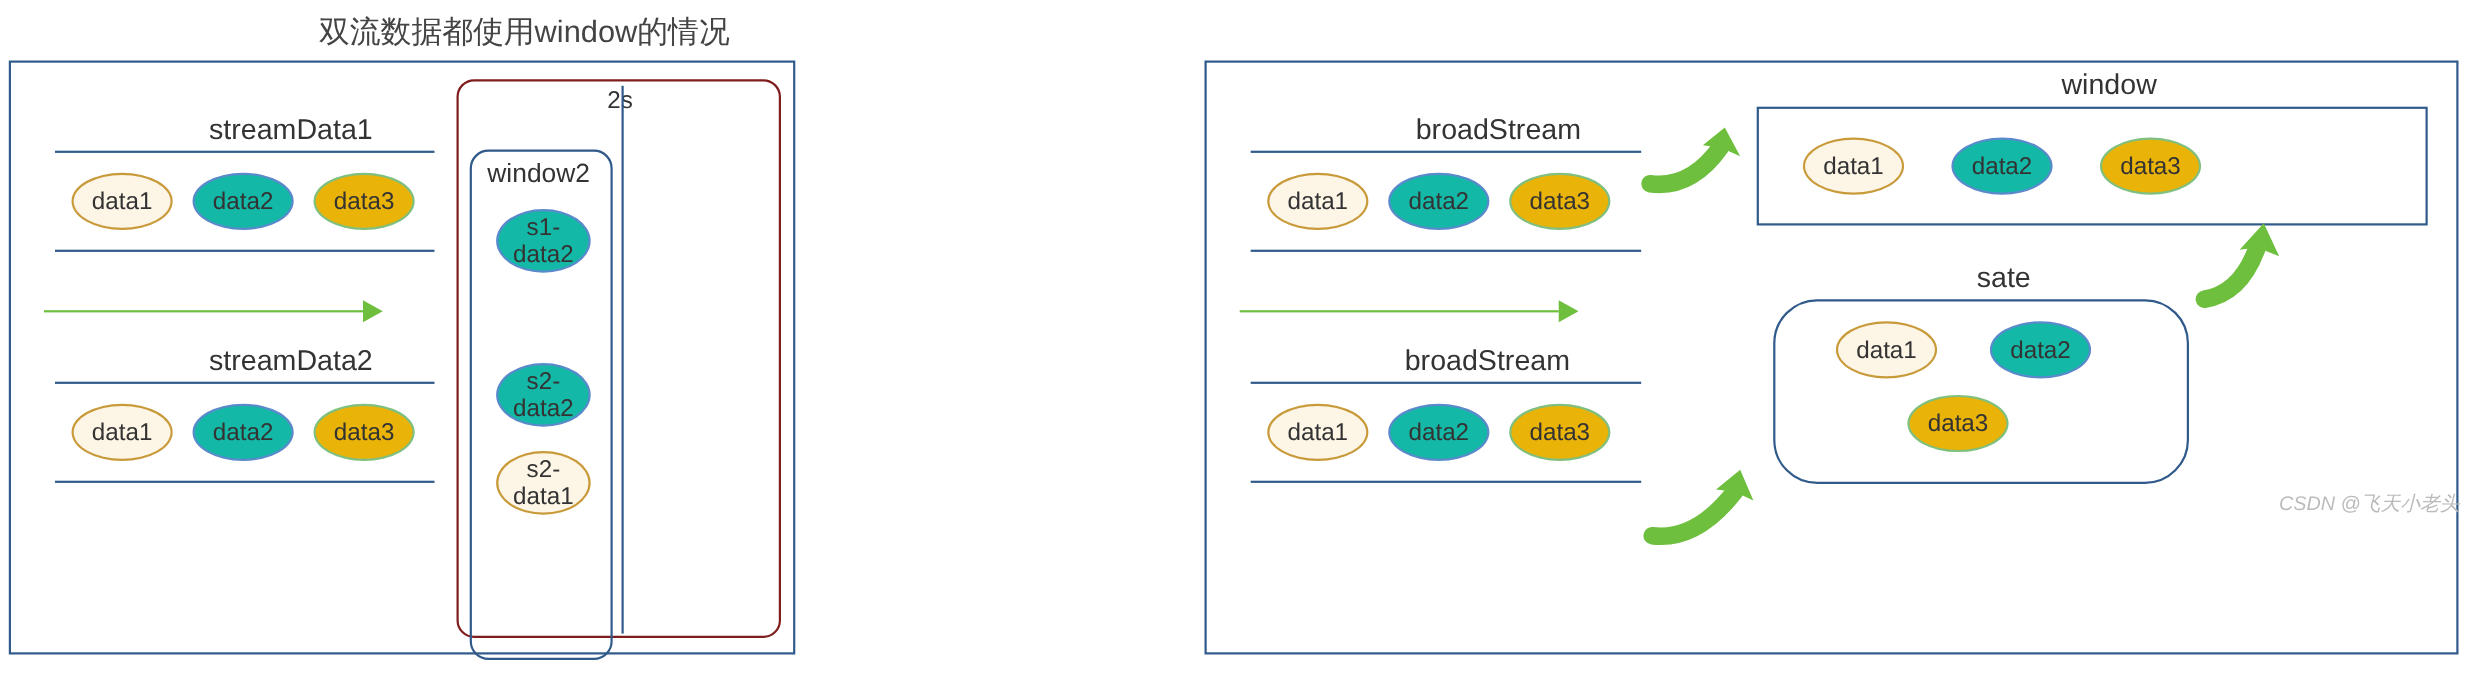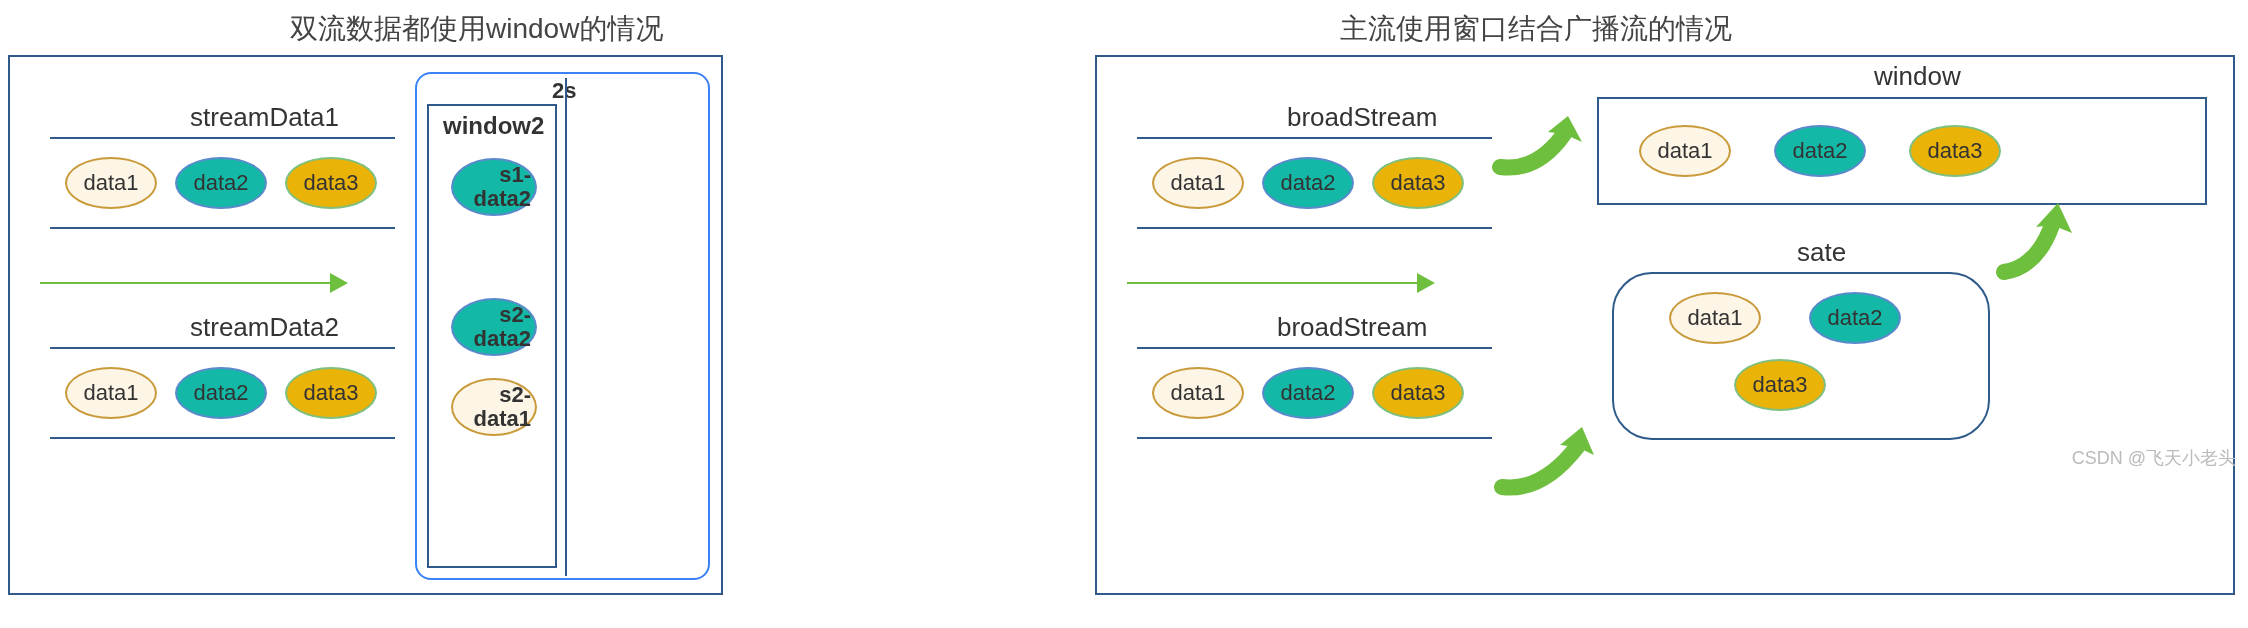--- a/index.html
+++ b/index.html
@@ -29,48 +29,48 @@
   }
   .ellipse {
     position: absolute;
     border: 2px solid;
     border-radius: 50%;
     display: flex;
     align-items: center;
     justify-content: center;
     font-size: 22px;
     line-height: 1.1;
-    text-align: right;
+    text-align: center;
     padding: 2px 4px;
   }
   .ell-orange { border-color: #c99a3a; background: #fdf5e6; }
   .ell-blue   { border-color: #5a8acb; background: #14b8a6; }
   .ell-green  { border-color: #7fbf7f; background: #eab308; }
   .arrow-line {
     position: absolute;
     height: 2px;
     background: #6fbf3f;
   }
   .arrow-head {
     position: absolute;
     width: 0; height: 0;
     border-top: 10px solid transparent;
     border-bottom: 10px solid transparent;
     border-left: 18px solid #6fbf3f;
   }
   .win-group {
     position: absolute;
-    border: 2px solid #3b82f6;
+    border: 2px solid #7f1d1d;
     border-radius: 16px;
-    font-weight: bold;
   }
   .win-col {
     position: absolute;
     border: 2px solid #2f5a8a;
-    border-radius: 0;
+    border-radius: 17px;
+    margin-top: 32px;
   }
   .win-sep {
     position: absolute;
     width: 2px;
     background: #2f5a8a;
   }
   .win-box {
     position: absolute;
     border: 2px solid #2f5a8a;
     background: #fff;
@@ -81,20 +81,21 @@
     border-radius: 40px;
     background: #fff;
   }
   .big-arrow { position: absolute; }
   .watermark {
     position: absolute;
     right: 12px;
     bottom: 6px;
     font-size: 18px;
     color: #bbb;
+    font-style: italic;
   }
 </style>
 </head>
 <body>
 
 <div class="canvas">
 
   <div class="title" style="left:290px; top:10px;">双流数据都使用window的情况</div>
 
   <div class="panel" style="left:8px; top:55px; width:715px; height:540px;">
@@ -124,21 +125,20 @@
         <div class="ellipse ell-blue" style="left:22px; top:52px;  width:86px; height:58px;">s1-data2</div>
         <div class="ellipse ell-blue" style="left:22px; top:192px; width:86px; height:58px;">s2-data2</div>
         <div class="ellipse ell-orange" style="left:22px; top:272px; width:86px; height:58px;">s2-data1</div>
       </div>
 
       <div class="win-sep" style="left:148px; top:4px; height:498px;"></div>
 
     </div>
   </div>
 
-  <div class="title" style="left:1340px; top:10px;">主流使用窗口结合广播流的情况</div>
 
   <div class="panel" style="left:1095px; top:55px; width:1140px; height:540px;">
 
     <div class="stream-label" style="left:190px; top:45px;">broadStream</div>
     <div class="hr-line" style="left:40px; top:80px; width:355px;"></div>
     <div class="ellipse ell-orange" style="left:55px;  top:100px; width:92px; height:52px;">data1</div>
     <div class="ellipse ell-blue" style="left:165px; top:100px; width:92px; height:52px;">data2</div>
     <div class="ellipse ell-green" style="left:275px; top:100px; width:92px; height:52px;">data3</div>
     <div class="hr-line" style="left:40px; top:170px; width:355px;"></div>
 

